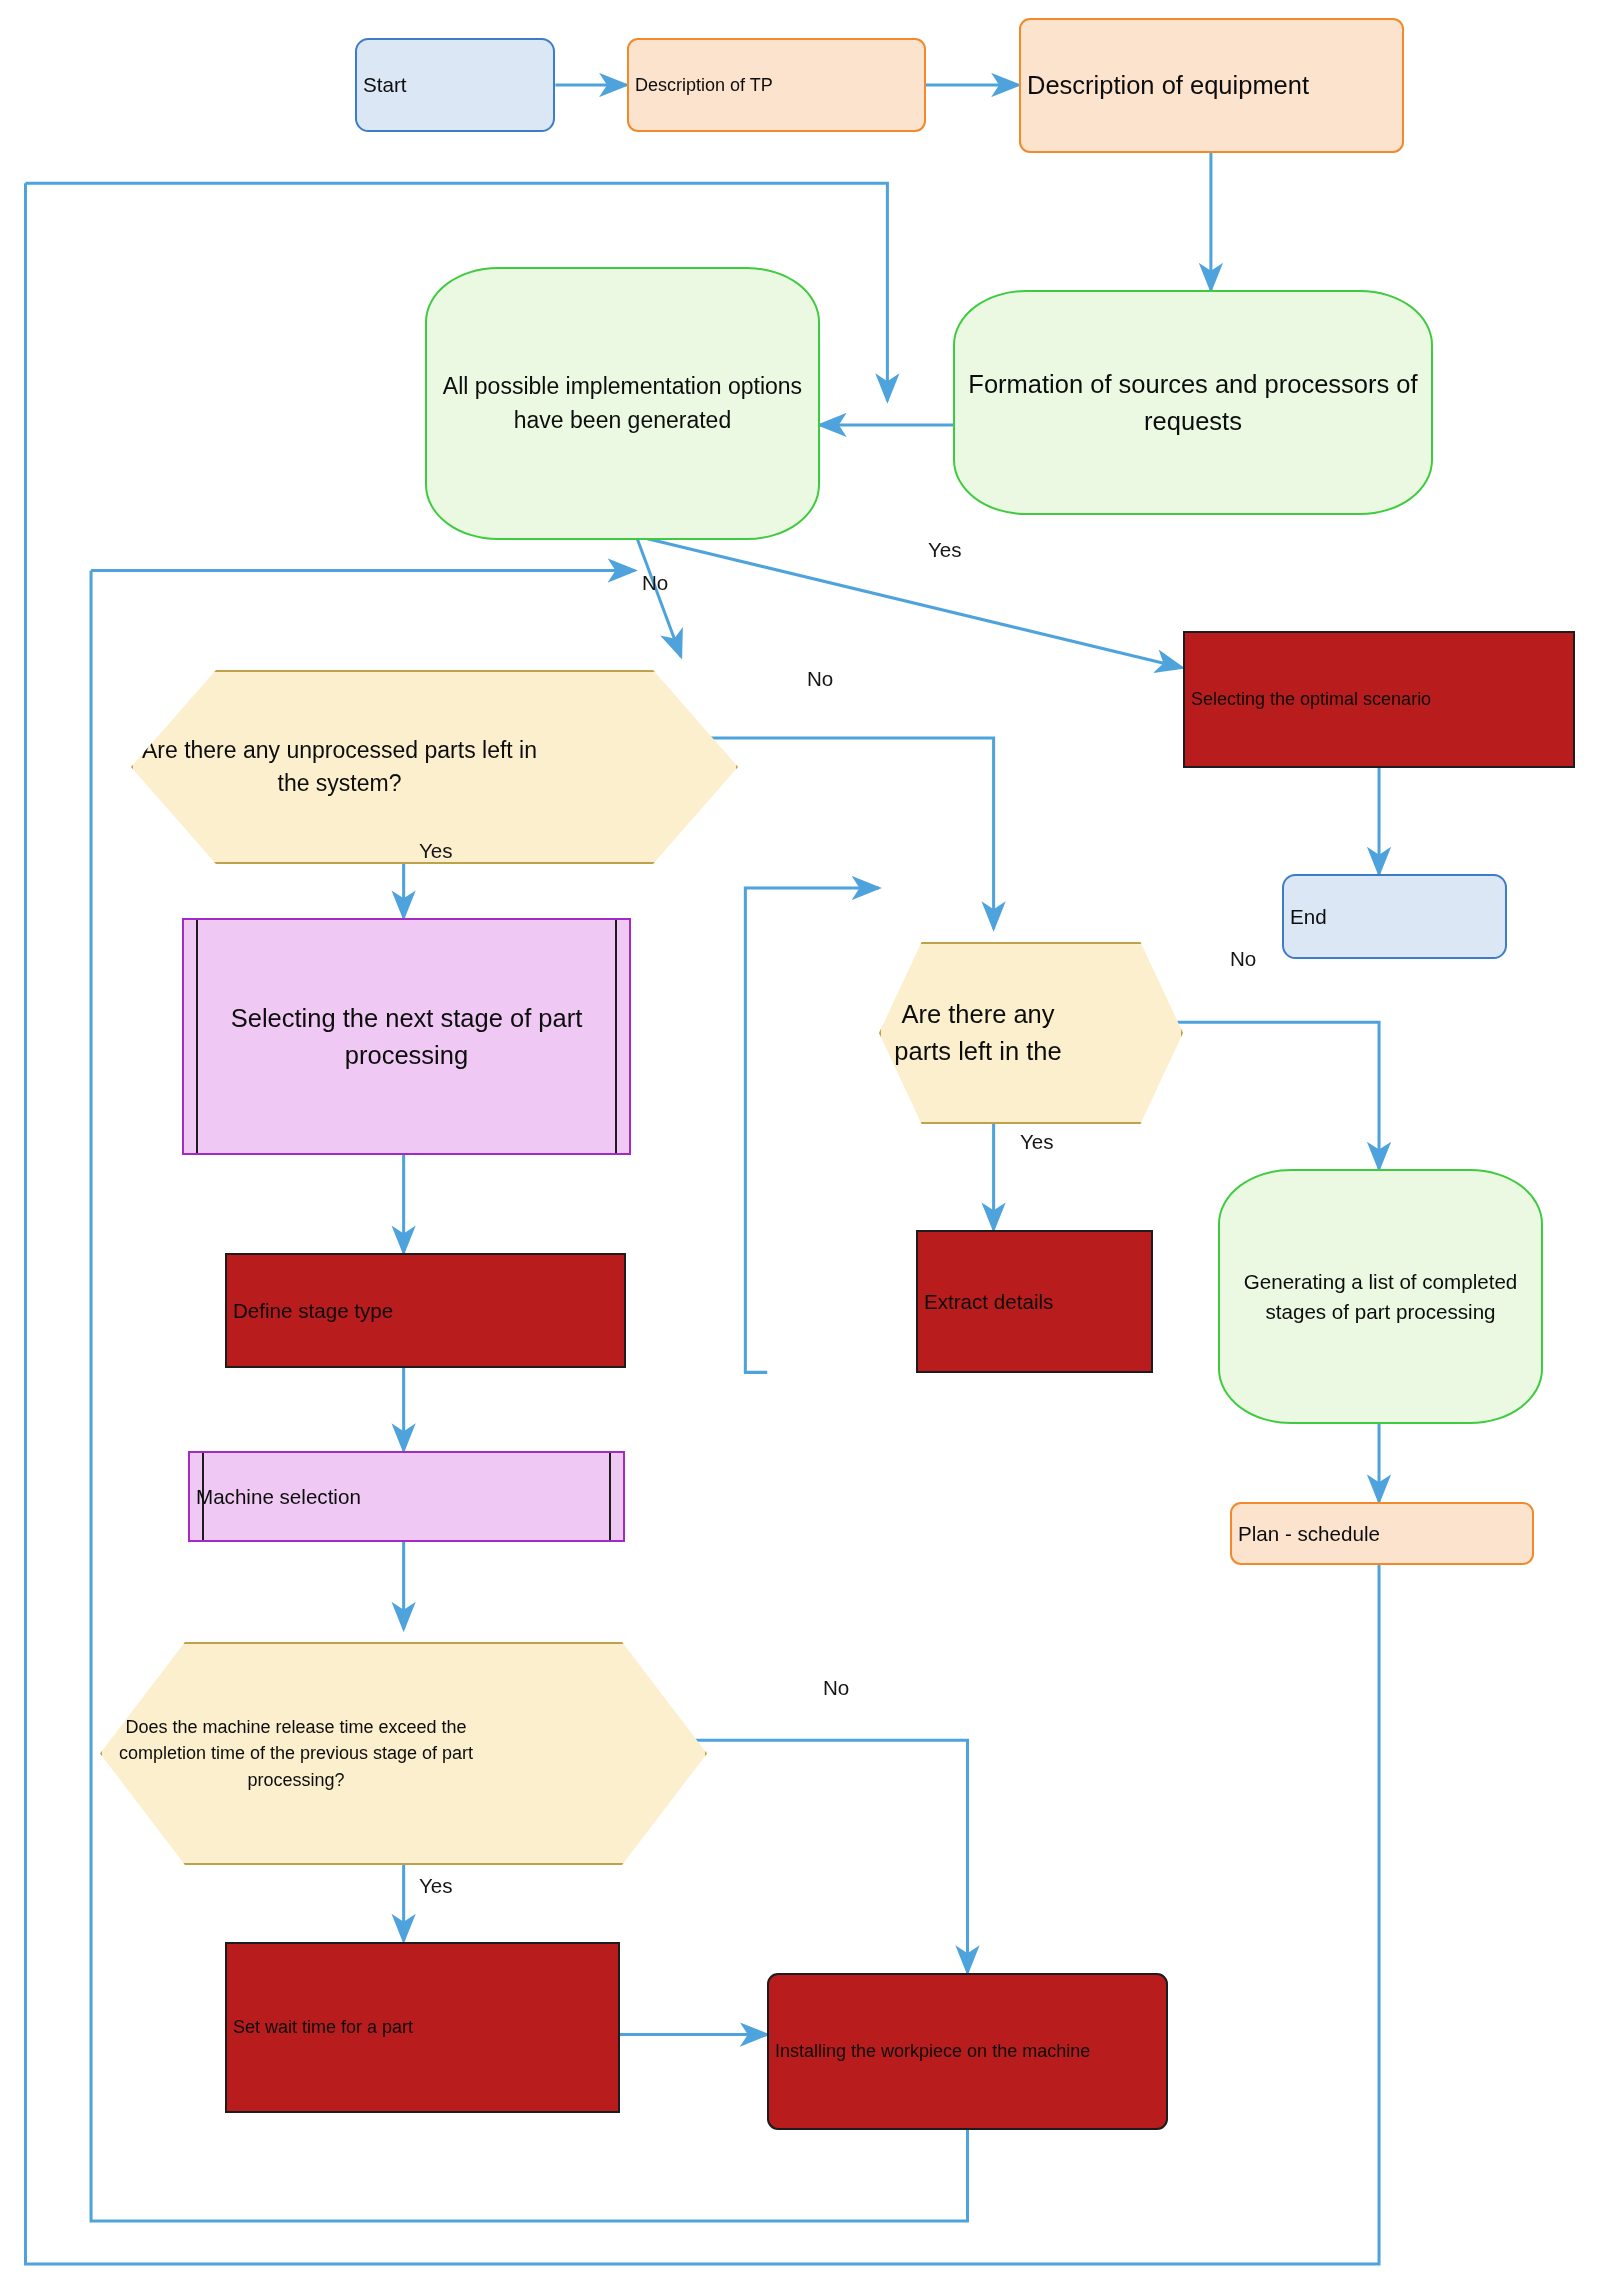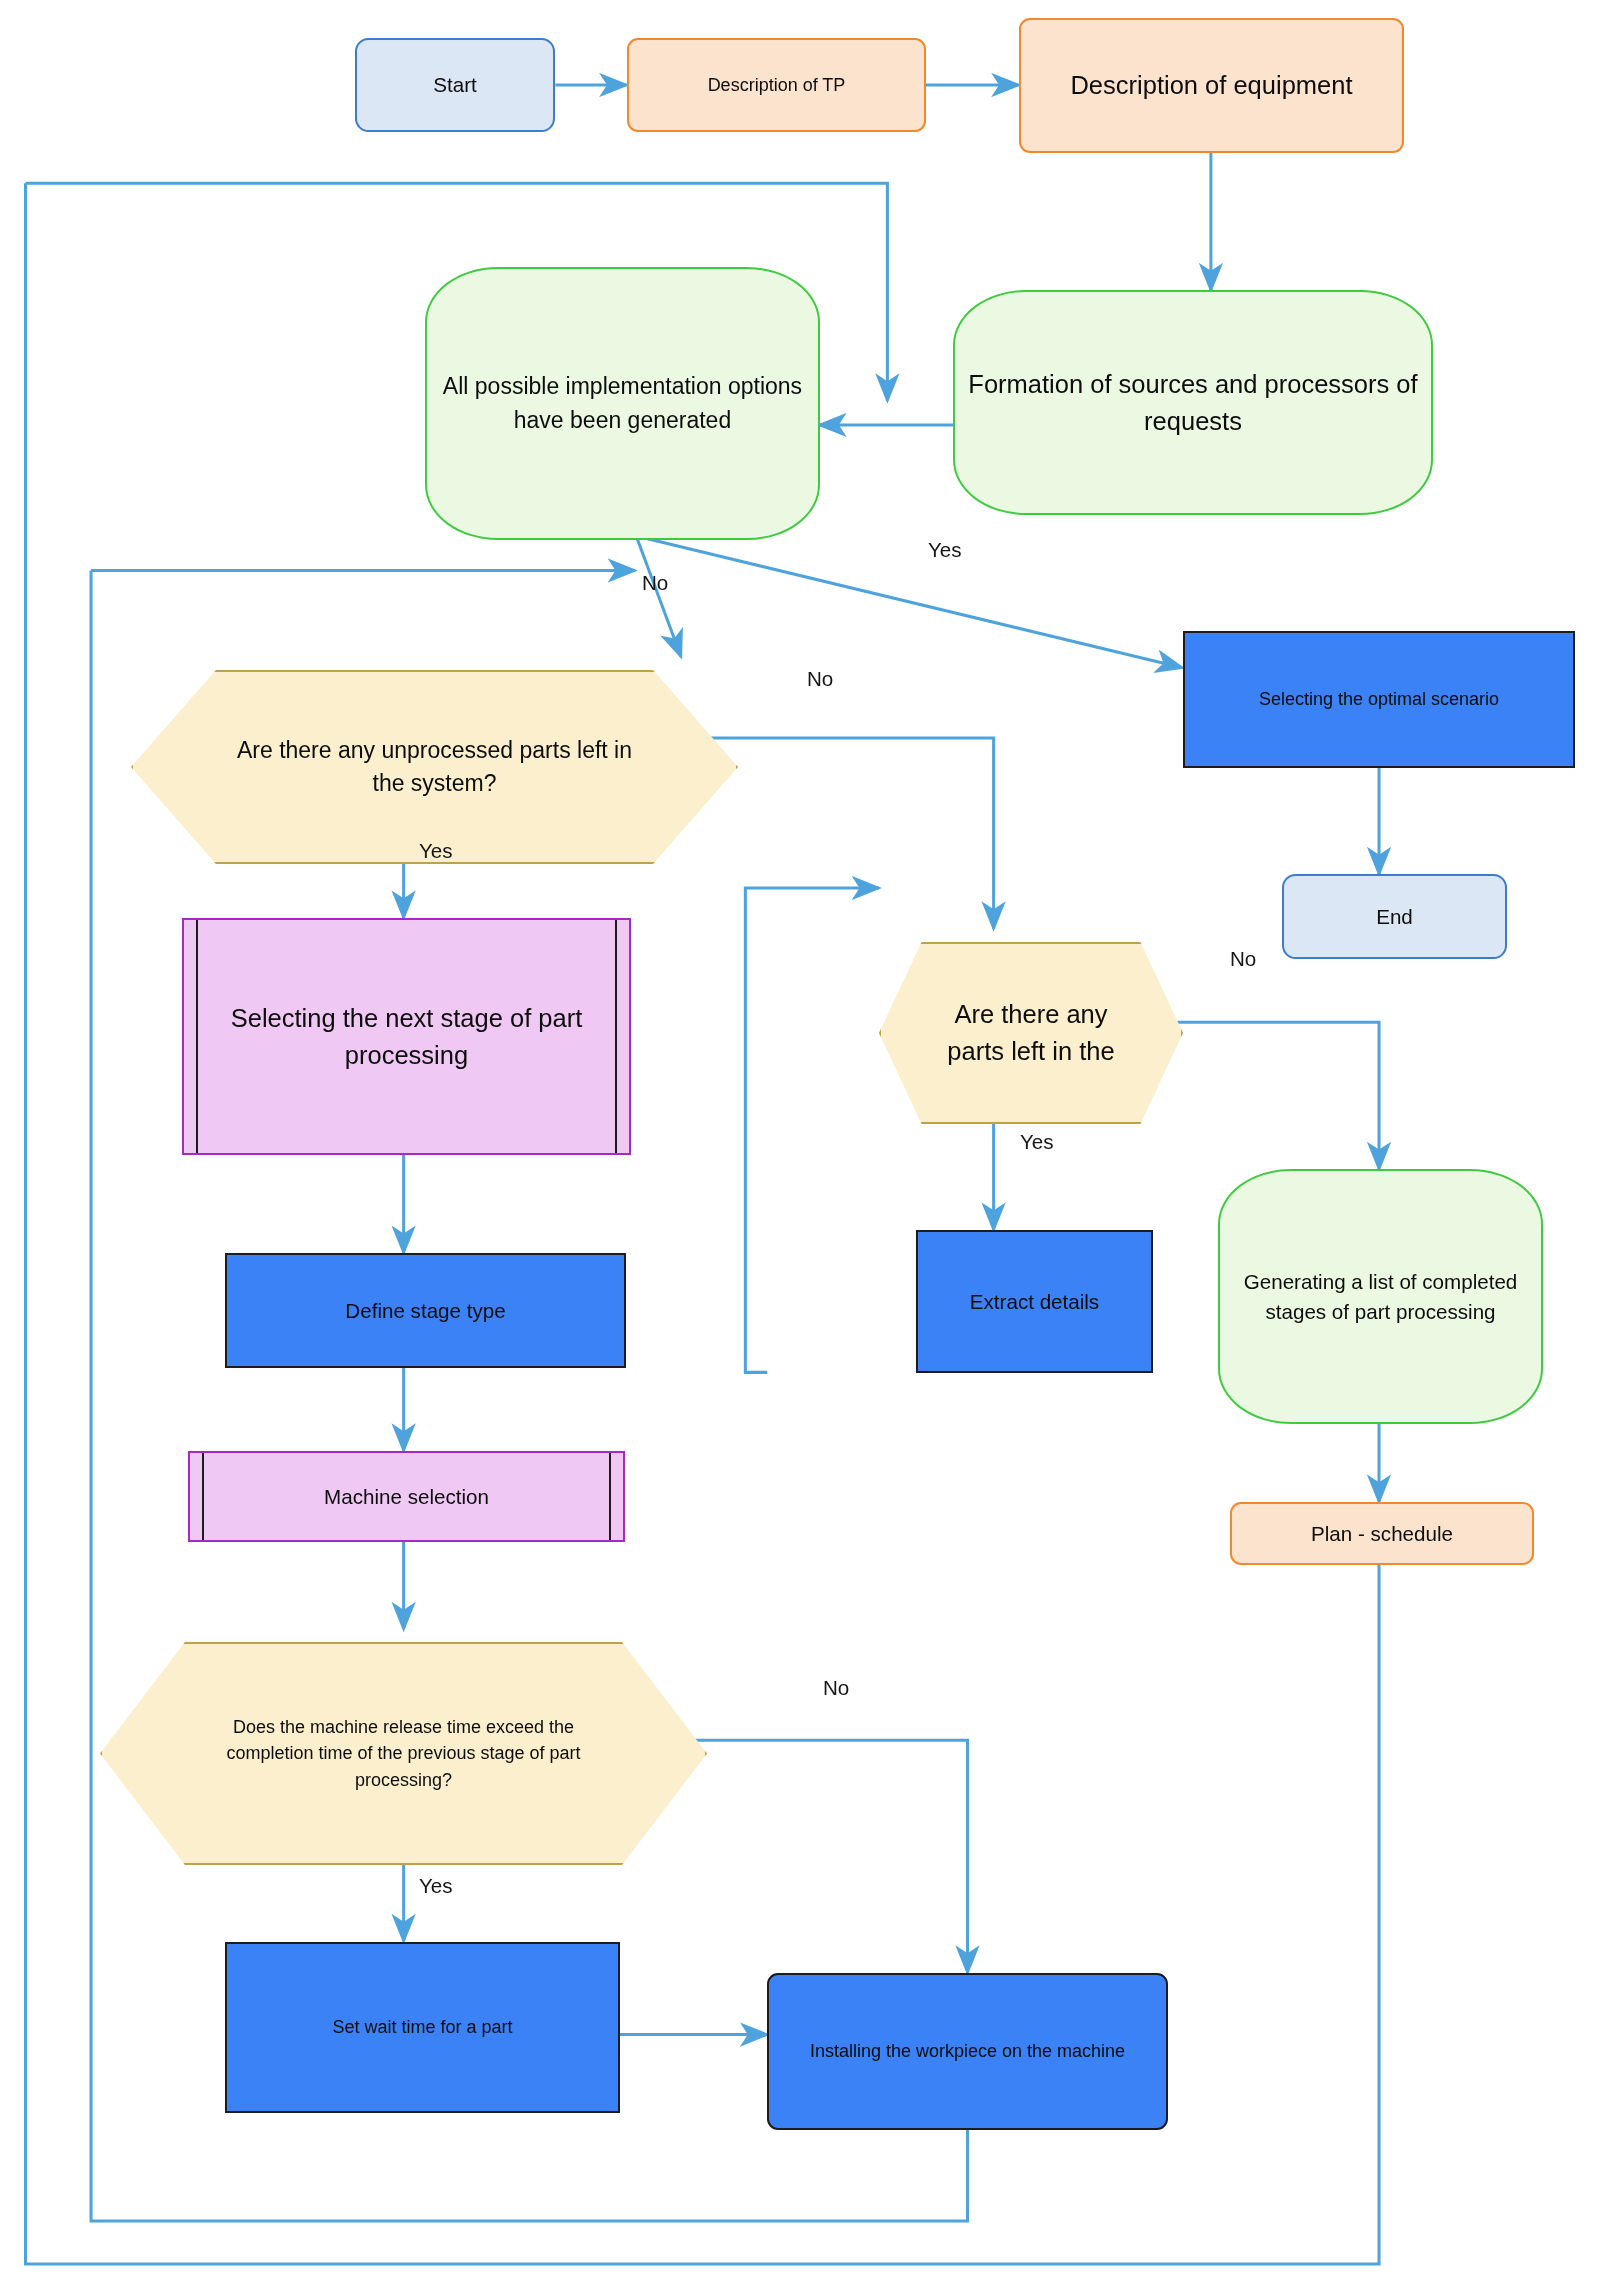--- a/index.html
+++ b/index.html
@@ -1,29 +1,29 @@
 <!DOCTYPE html>
 <html style="font-size:9.7px"><head>
 <meta charset="utf-8">
 <style>
   html,body{margin:0;padding:0;background:#ffffff;}
   body{font-family:"Liberation Sans", sans-serif;color:#0d0d0d;}
   #canvas{position:relative;width:1603px;height:2295px;background:#ffffff;overflow:hidden;}
   svg#wires{position:absolute;left:0;top:0;width:1603px;height:2295px;pointer-events:none;}
-  .node{position:absolute;box-sizing:border-box;display:flex;align-items:center;justify-content:center;text-align:center;line-height:1.45;}
+  .node{position:absolute;box-sizing:border-box;display:flex;align-items:center;justify-content:flex-start;text-align:center;line-height:1.45;}
   .node span{display:block;padding:0 6px;}
 
   
   .n-term{background:#DCE7F6;border:2.4px solid #3D7CC9;border-radius:13.4px;}
   
   .n-orange{background:#FCE3CE;border:2.4px solid #F2892C;border-radius:11px;}
   
   .n-green{background:#EBF9E3;border:2.4px solid #3FCB3F;border-radius:73px/55px;}
   
-  .n-gray{background:#3b82f6;border:2.4px solid #1c1c1c;box-shadow:0 0 0 0 transparent;}
+  .n-gray{background:#b91c1c;border:2.4px solid #1c1c1c;box-shadow:0 0 0 0 transparent;}
   
   .n-purple{background:#EFC9F4;border:2.4px solid #A32BC4;position:absolute;}
   .n-purple .bar{position:absolute;top:0;bottom:0;width:2.4px;background:#1c1c1c;}
   .n-purple .bar.l{left:12px;}
   .n-purple .bar.r{right:12px;}
   
   .n-hex{background:#FCEFCD;border:2.4px solid #BFA14A;
         clip-path:polygon(14% 0,86% 0,100% 50%,86% 100%,14% 100%,0 50%);margin-top:13px;}
 
   .edge-label{position:absolute;font-size:20.6px;color:#161616;white-space:nowrap;}

